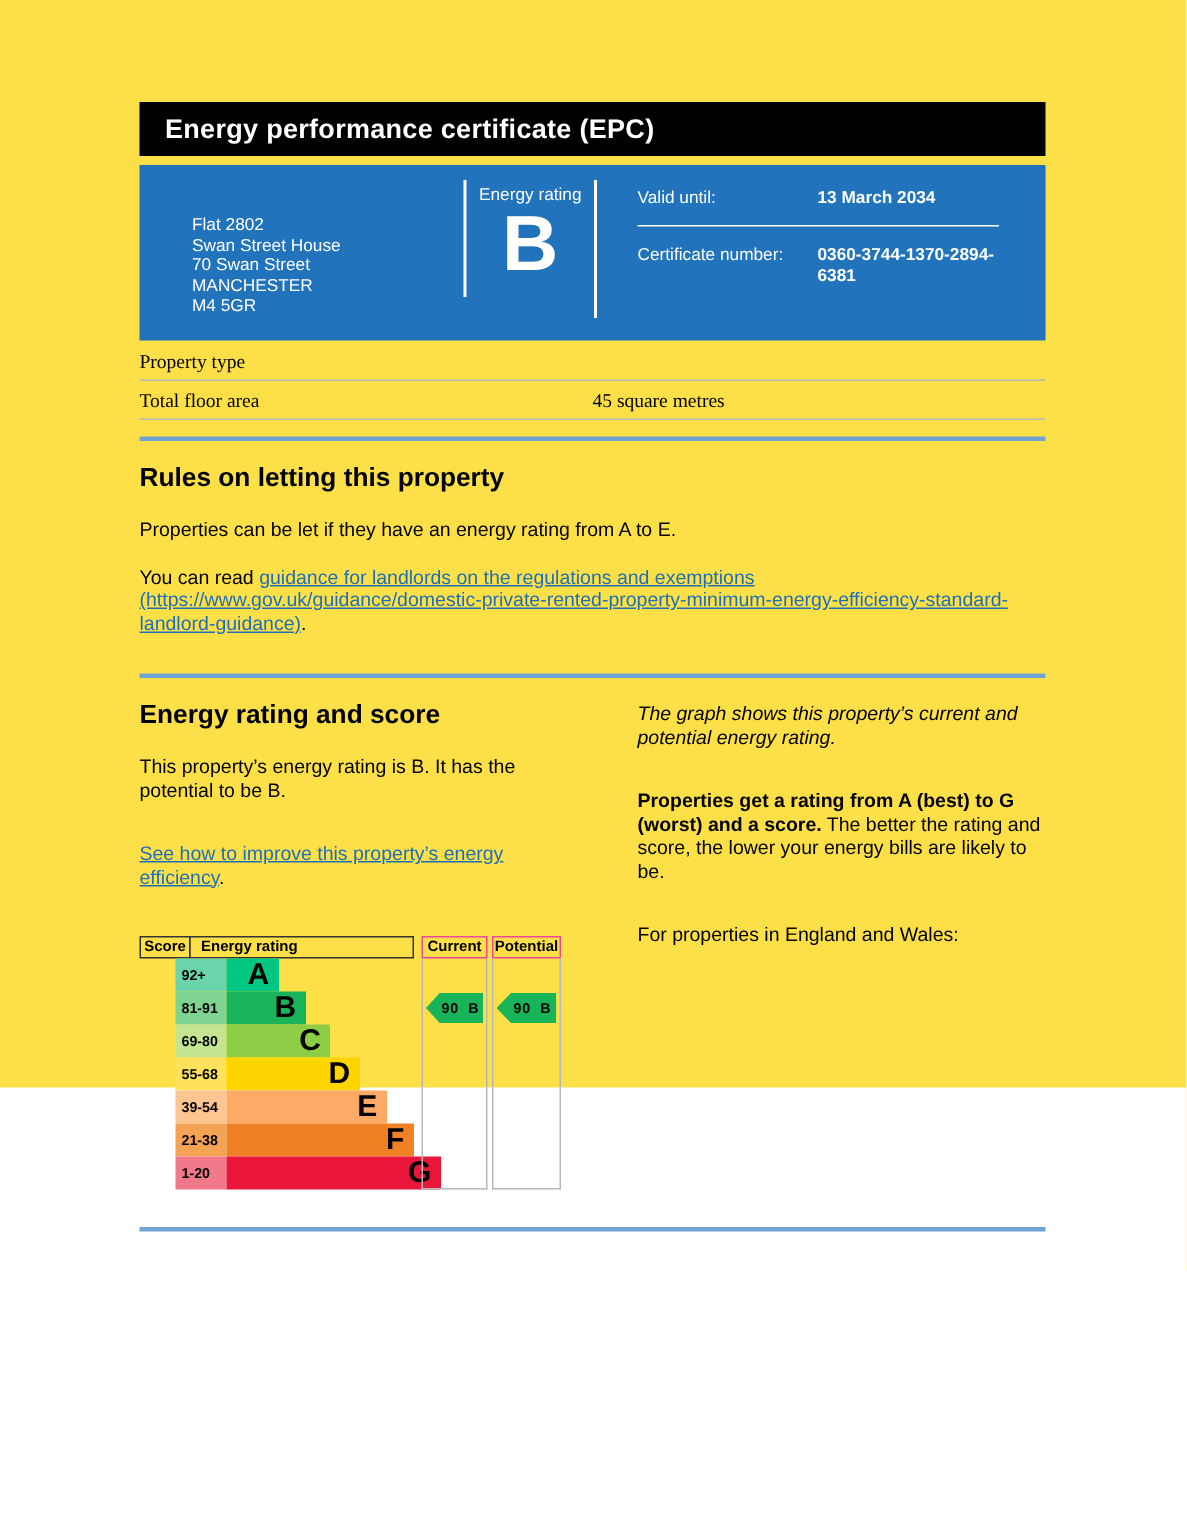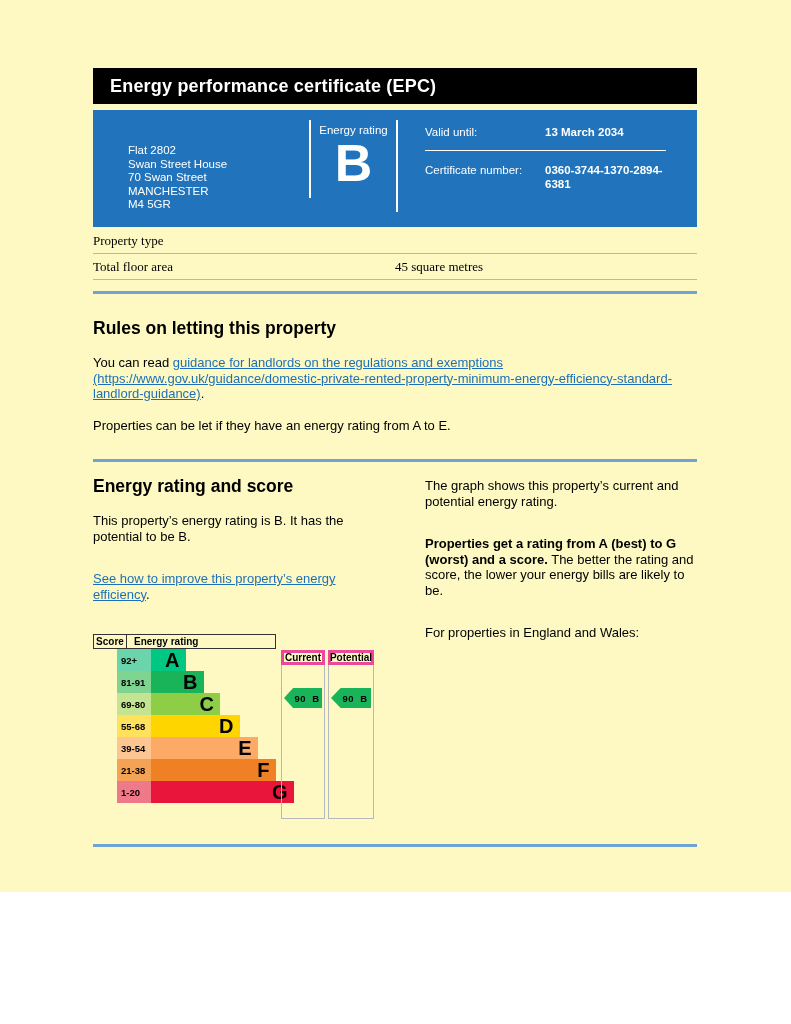--- a/index.html
+++ b/index.html
@@ -2,21 +2,21 @@
 <html><head>
 <meta charset="utf-8">
 <style>
   * { margin: 0; padding: 0; box-sizing: border-box; }
   html, body { background: #ffffff; }
   body {
     width: 791px; height: 1024px;
     font-family: "Liberation Sans", "DejaVu Sans", sans-serif;
     color: #000;
   }
-  .page { position: relative; width: 791px; height: 892px; padding: 68px 94px 0 93px; background:#fef9c3; }
+  .page { position: relative; width: 791px; height: 725px; padding: 68px 94px 0 93px; background:#fde047; }
 
   
   .titlebar {
     background: #000; color: #fff; height: 36px;
     display: flex; align-items: center; padding-left: 17px;
     margin-bottom: 6px;
   }
   .titlebar h1 { font-size: 18px; font-weight: bold; letter-spacing: 0.2px; }
 
   
@@ -51,31 +51,31 @@
   .prop-label { width: 50%; }
   .prop-value { width: 50%; }
 
   
   .hr-blue { height: 3px; background: #6fa3d3; border: 0; }
   .hr-1 { margin-top: 11px; }
   .hr-2 { margin-top: 26px; }
   .hr-3 { margin-top: 25px; }
 
   
-  h2.section-heading { font-size: 17.5px; font-weight: bold; margin-top: 24px; }
+  h2.section-heading { font-size: 17.5px; font-weight: bold; margin-top: 14px; }
   p.body-text { font-size: 13px; line-height: 15.5px; margin-top: 16px; }
   a.doc-link { color: #1d70b8; text-decoration: underline; cursor: pointer; }
 
   
   .two-col { display: flex; gap: 30px; margin-top: 14px; }
   .col-left { width: 302px; flex: 0 0 302px; }
   .col-left h2 { margin-top: 0; }
   .col-right { width: 272px; flex: 0 0 272px; font-size: 13px; line-height: 15.5px; }
   .col-right .rp { margin-top: 27px; }
-  .col-right .rp.first { margin-top: 2px; }
+  .col-right .rp.first { margin-top: 2px; font-style: italic; }
   .col-right .rp.avg { margin-top: 21px; }
   .link-block { margin-top: 27px; font-size: 13px; line-height: 15.5px; }
 
   
   .epc-chart { display: flex; margin-top: 32px; width: 281px; }
   .chart-left { width: 184px; flex: 0 0 184px; }
   .chart-header-row { display: flex; height: 15px; }
   .hdr-cell {
     border: 1px solid #333; font-size: 10px; font-weight: bold;
     display: flex; align-items: center; height: 15px;
@@ -89,22 +89,22 @@
   }
   .bar-area { width: 150px; flex: 0 0 150px; position: relative; }
   .band-bar { height: 22px; position: relative; }
   .band-letter {
     position: absolute; right: 6px; top: 50%; transform: translateY(-50%);
     font-size: 20px; font-weight: bold; line-height: 20px; color: #000;
   }
   .rating-col { width: 44px; flex: 0 0 44px; margin-left: 4px; }
   .rating-col.potential { width: 46px; flex: 0 0 46px; margin-left: 3px; }
   .col-header {
-    border: 3px solid #ec4899; height: 15px; font-size: 10px; font-weight: bold;
-    display: flex; align-items: center; justify-content: center; margin-top: 16px;
+    border: 1px solid #ec4899; height: 15px; font-size: 10px; font-weight: bold;
+    display: flex; align-items: center; justify-content: center;
   }
   .col-body {
     border: 1px solid #b6b9bb; border-top: none; height: 154px; position: relative;
   }
   .rating-arrow {
     position: absolute; left: 2px; right: 2px; height: 20px;
     clip-path: polygon(0 50%, 24% 0, 100% 0, 100% 100%, 24% 100%);
     display: flex; align-items: center; justify-content: center;
     padding-left: 8px; font-size: 9.5px; font-weight: bold; color: #000;
     letter-spacing: 0.5px;
@@ -153,22 +153,22 @@
       <div class="prop-row">
         <div class="prop-label">Total floor area</div>
         <div class="prop-value">45 square metres</div>
       </div>
     </div>
 
   <hr class="hr-blue hr-1">
 
   <section>
     <h2 class="section-heading">Rules on letting this property</h2>
+    <p class="body-text">Properties can be let if they have an energy rating from A to E.</p>
     <p class="body-text"><span>You can read </span><a class="doc-link">guidance for landlords on the regulations and exemptions (https://www.gov.uk/guidance/domestic-private-rented-property-minimum-energy-efficiency-standard-landlord-guidance)</a><span>.</span></p>
-    <p class="body-text">Properties can be let if they have an energy rating from A to E.</p>
   </section>
 
   <hr class="hr-blue hr-2">
 
   <section class="two-col">
     <div class="col-left">
       <h2 class="section-heading">Energy rating and score</h2>
       <p class="body-text">This property’s energy rating is B. It has the potential to be B.</p>
       <p class="link-block"><a class="doc-link">See how to improve this property’s energy efficiency</a><span>.</span></p>
       <div class="epc-chart" id="epc-chart">

